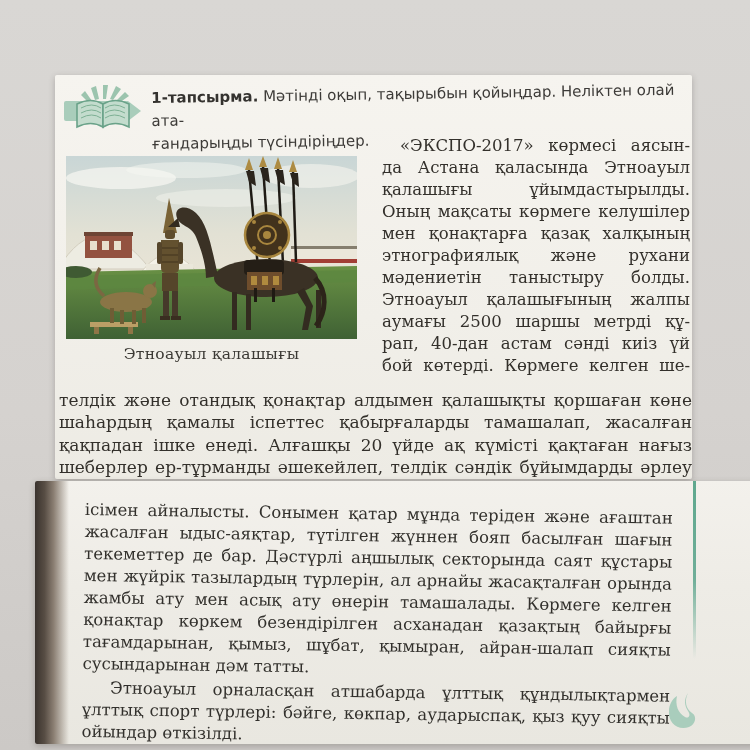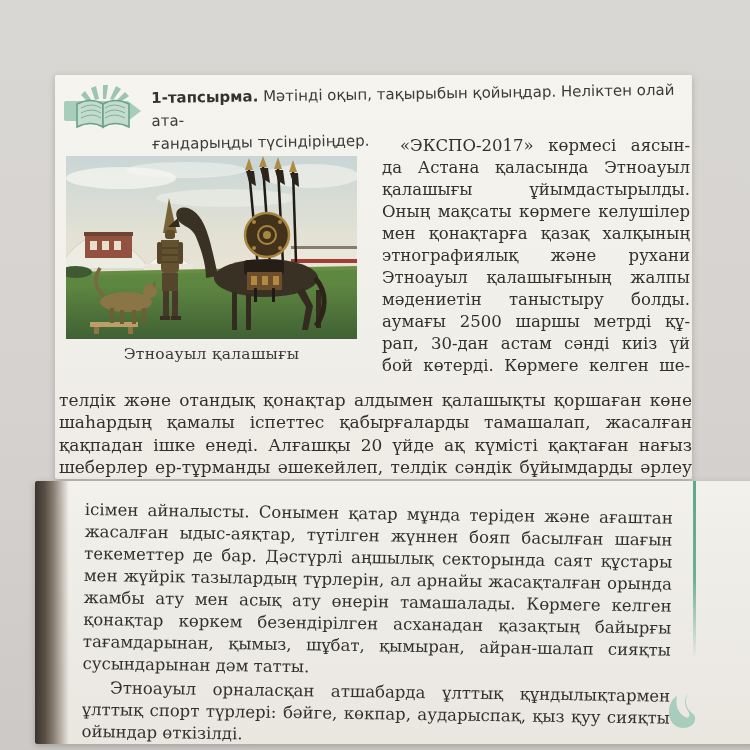--- a/index.html
+++ b/index.html
@@ -214,24 +214,24 @@
 
   <div class="photo-caption">Этноауыл қалашығы</div>
 
   <div class="col-text">
     <div class="jline indent">«ЭКСПО-2017» көрмесі аясын-</div>
     <div class="jline">да Астана қаласында Этноауыл</div>
     <div class="jline">қалашығы ұйымдастырылды.</div>
     <div class="jline">Оның мақсаты көрмеге келушілер</div>
     <div class="jline">мен қонақтарға қазақ халқының</div>
     <div class="jline">этнографиялық және рухани</div>
+    <div class="jline">мәдениетін таныстыру болды.</div>
     <div class="jline">Этноауыл қалашығының жалпы</div>
-    <div class="jline">мәдениетін таныстыру болды.</div>
     <div class="jline">аумағы 2500 шаршы метрді құ-</div>
-    <div class="jline">рап, 30-дан астам сәнді киіз үй</div>
+    <div class="jline">рап, 40-дан астам сәнді киіз үй</div>
     <div class="jline">бой көтерді. Көрмеге келген ше-</div>
   </div>
 
   <div class="full-text">
     <div class="jline">телдік және отандық қонақтар алдымен қалашықты қоршаған көне</div>
     <div class="jline">шаһардың қамалы іспеттес қабырғаларды тамашалап, жасалған</div>
     <div class="jline">қақпадан ішке енеді. Алғашқы 20 үйде ақ күмісті қақтаған нағыз</div>
     <div class="jline">шеберлер ер-тұрманды әшекейлеп, телдік сәндік бұйымдарды әрлеу</div>
   </div>
 </div>

